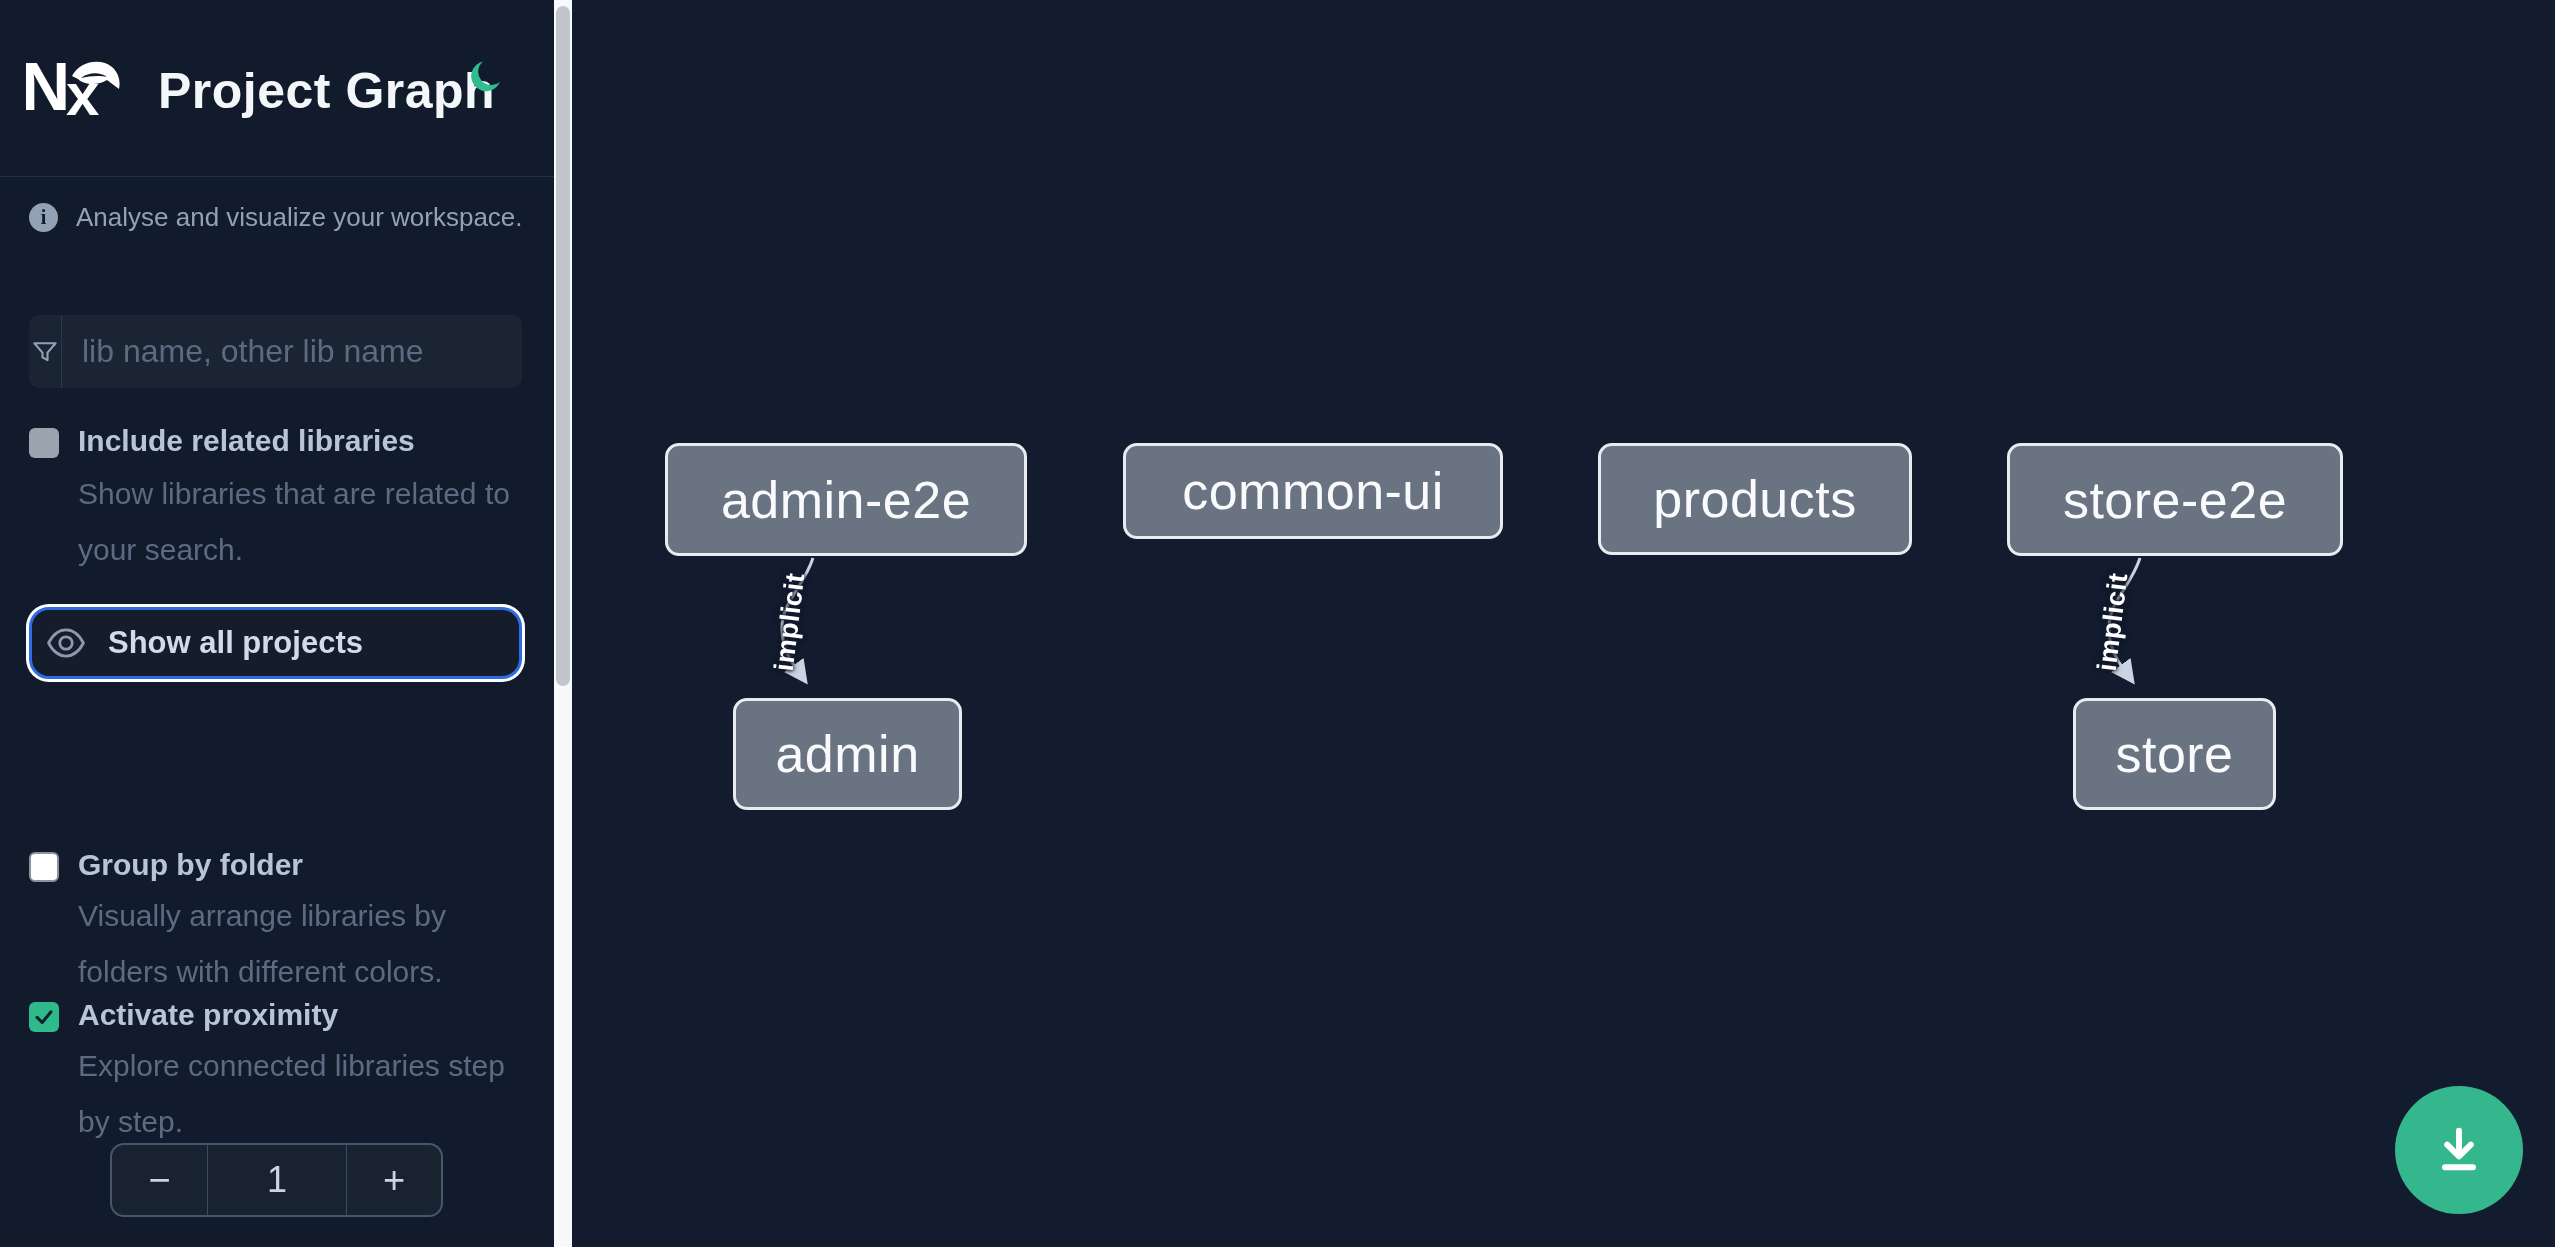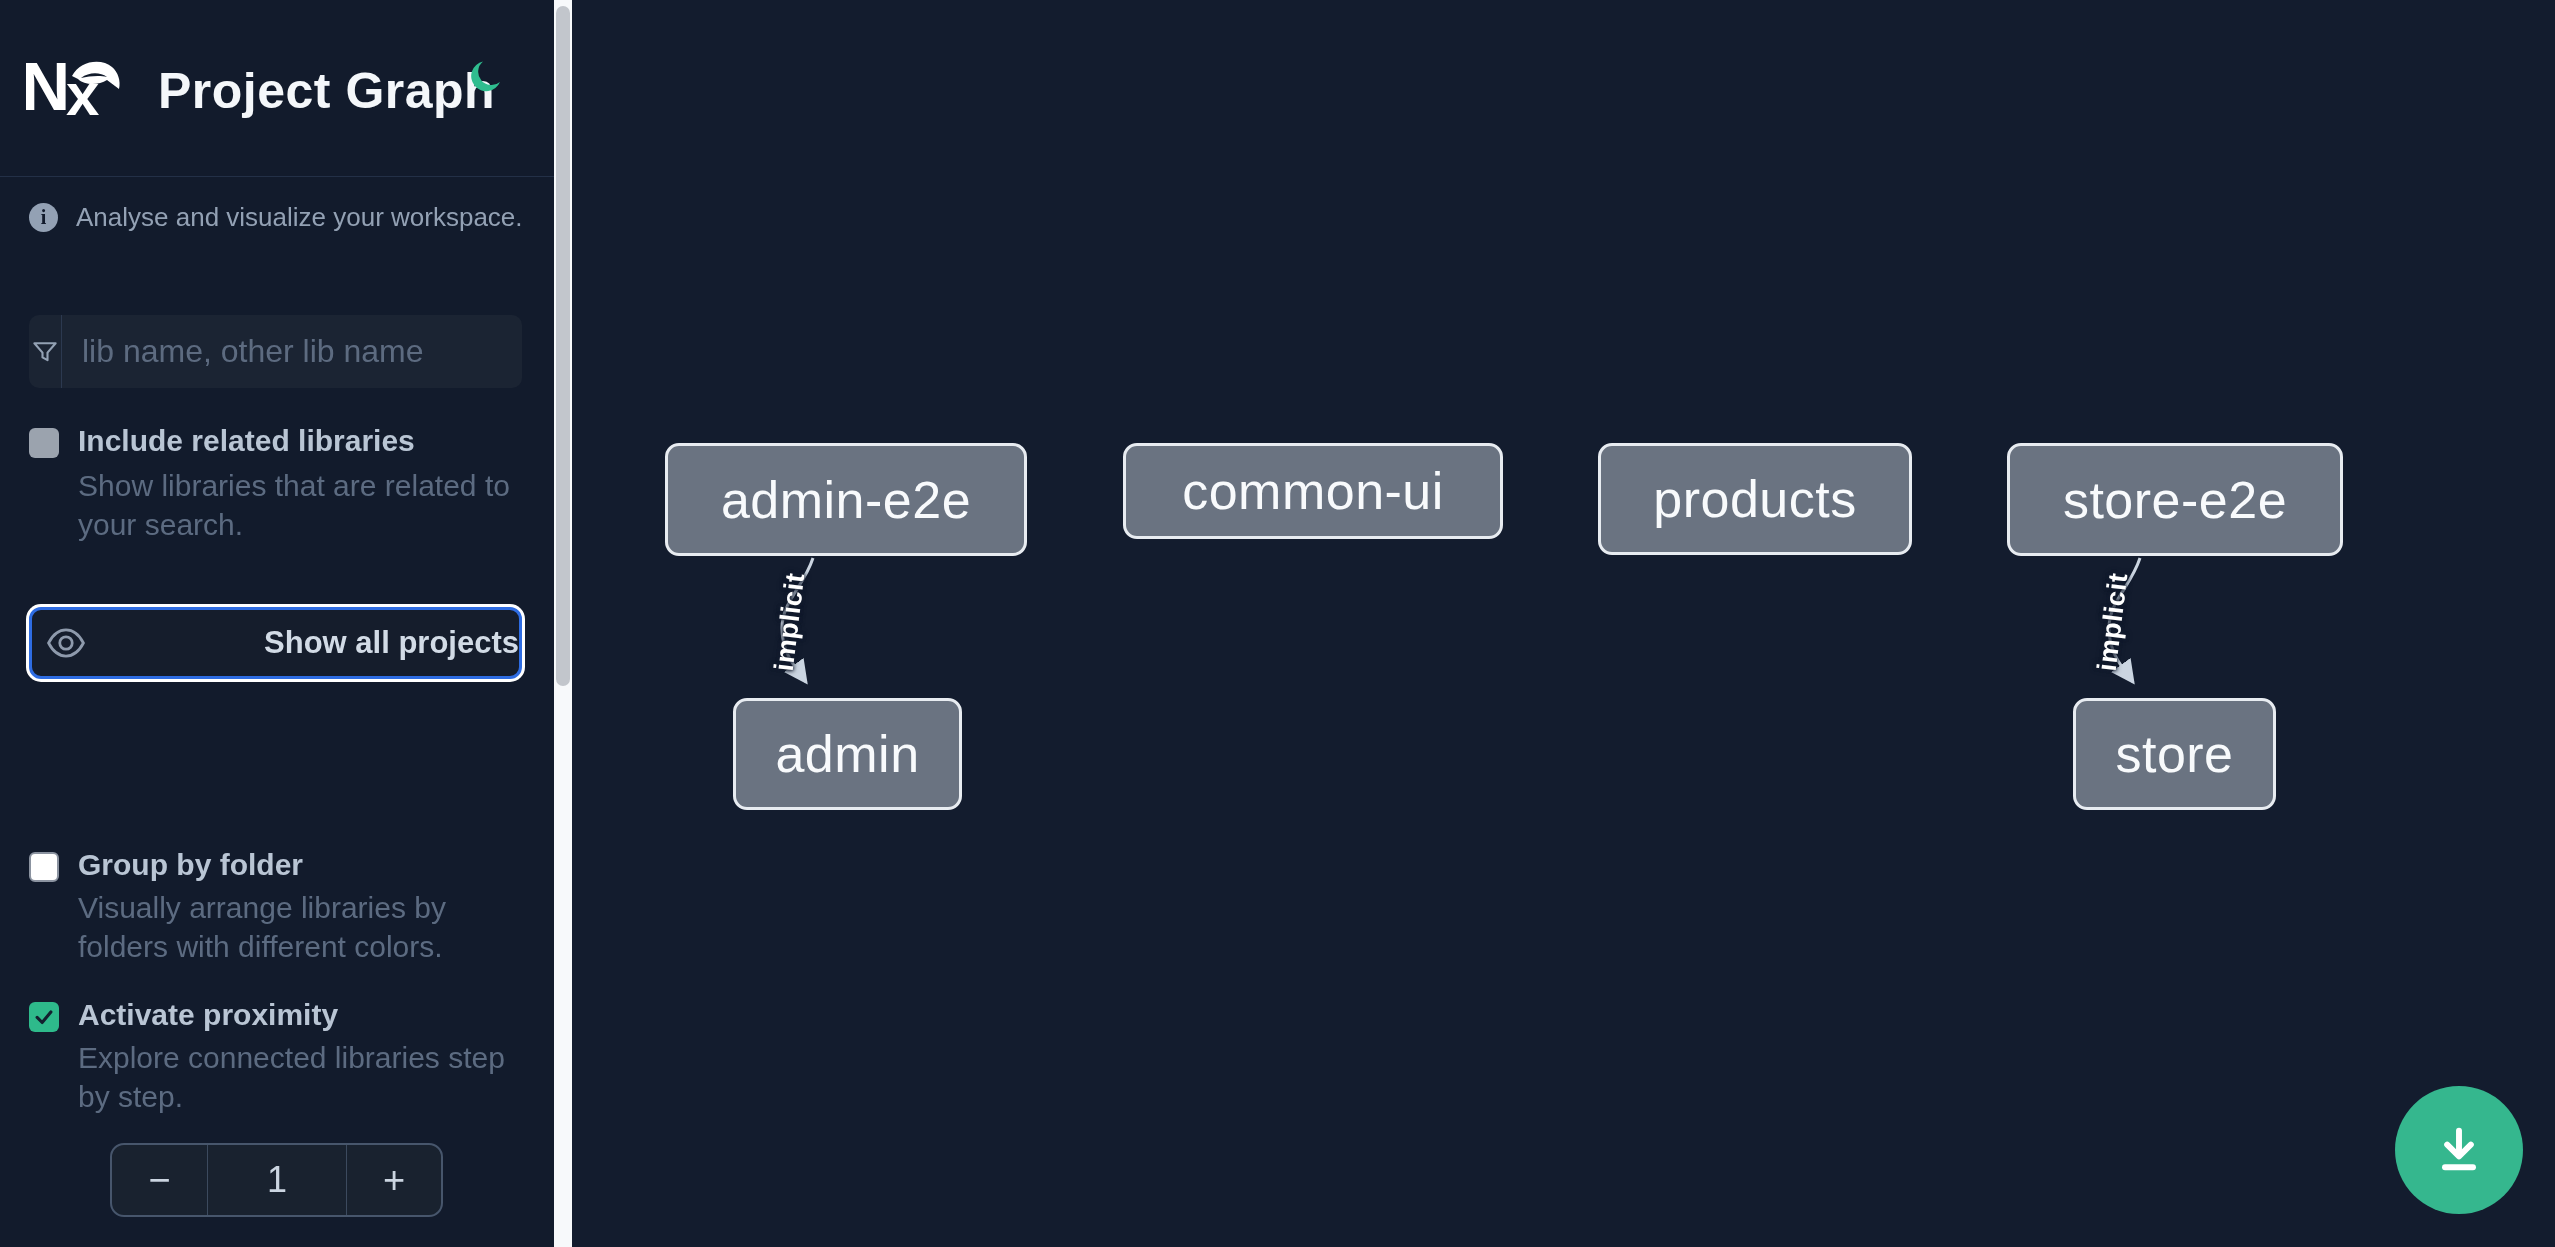--- a/index.html
+++ b/index.html
@@ -22,24 +22,24 @@
   .filter-icon-cell{width:58px;display:flex;align-items:center;justify-content:center;border-right:1px solid #2c3950;}
   .filter-input{flex:1;background:transparent;border:none;outline:none;padding:0 20px;font-size:32px;color:#cbd5e1;}
   .filter-input::placeholder{color:#5d6b80;opacity:1;}
 
   .check-row{position:absolute;left:29px;}
   .checkbox{width:30px;height:30px;border-radius:6px;cursor:pointer;}
   .cb-gray{background:#9ba3ae;}
   .cb-white{background:#ffffff;border:2px solid #8b93a0;}
   .cb-green{background:#2eba8b;display:flex;align-items:center;justify-content:center;}
   .check-label{position:absolute;left:78px;font-size:30px;font-weight:600;color:#b9c5d4;white-space:nowrap;}
-  .check-desc{position:absolute;left:78px;font-size:30px;line-height:39px;color:#5c6b81;white-space:pre-line;}
+  .check-desc{position:absolute;left:78px;font-size:30px;line-height:56px;color:#5c6b81;white-space:pre-line;}
 
-  .side-btn{position:absolute;left:29px;width:493px;height:72px;border-radius:12px;background:#151d2c;
-    display:flex;align-items:center;gap:20px;padding-left:12px;cursor:pointer;justify-content:space-between;}
+  .side-btn{position:absolute;left:29px;width:493px;height:72px;border-radius:20px;background:#151d2c;
+    display:flex;align-items:center;gap:20px;padding-left:12px;cursor:pointer;}
   .btn-show{top:607px;border:3px solid #2e6ce2;box-shadow:0 0 0 3px #ffffff;}
   .btn-hide{top:707px;border:2px solid #46566d;}
   .side-btn .lbl{font-size:31px;font-weight:600;color:#d2dbe6;}
   .btn-icon{width:44px;height:44px;flex:0 0 auto;}
 
   .stepper{position:absolute;left:110px;top:1143px;width:333px;height:74px;border:2px solid #47566c;border-radius:14px;
     background:#19222f;display:flex;overflow:hidden;}
   .step-btn{display:flex;align-items:center;justify-content:center;color:#cbd5e1;font-size:38px;cursor:pointer;}
   .step-minus{width:96px;border-right:1px solid #3c4a5e;}
   .step-value{width:138px;display:flex;align-items:center;justify-content:center;color:#cbd5e1;font-size:36px;}

